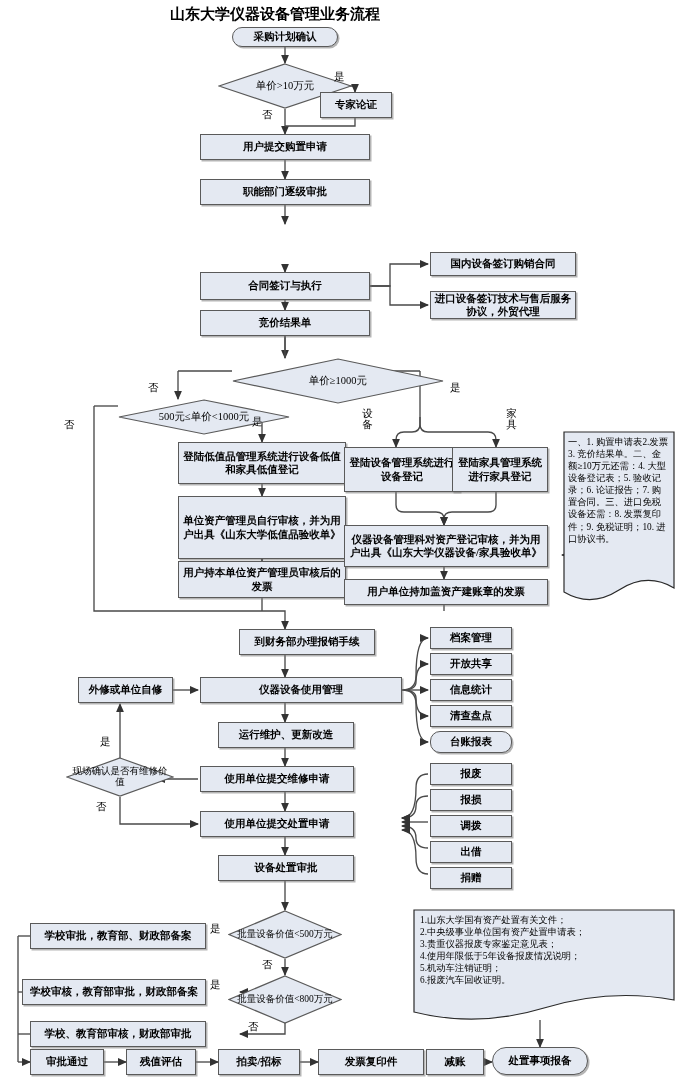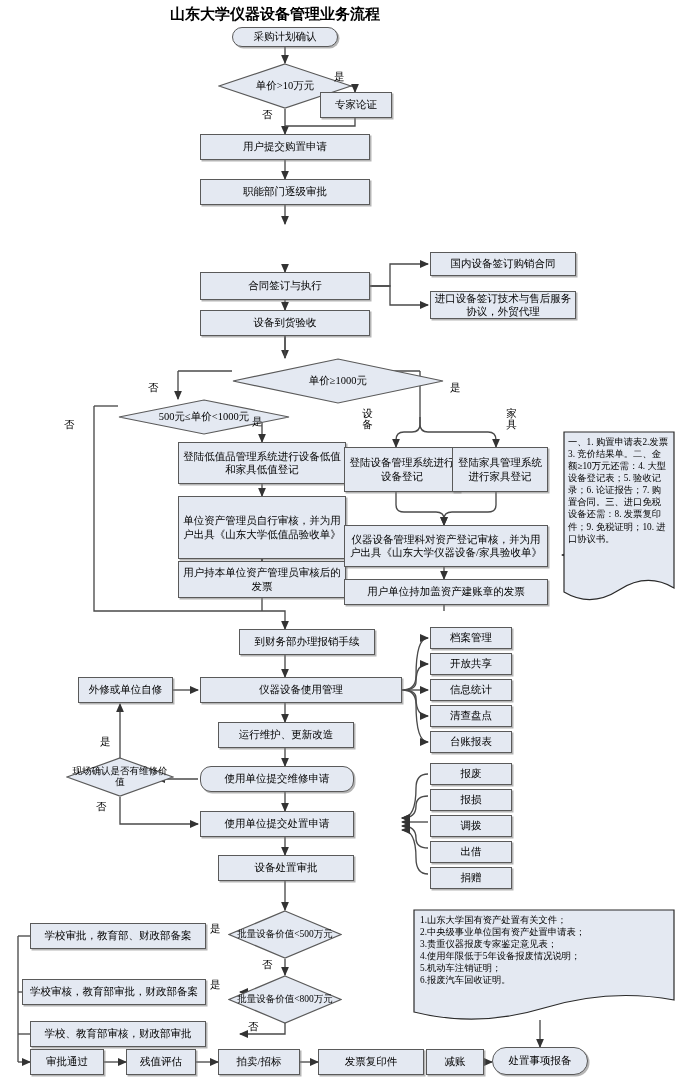--- a/index.html
+++ b/index.html
@@ -2,21 +2,21 @@
 <html><head>
 <meta charset="utf-8">
 <style>
   html,body{margin:0;padding:0;background:#ffffff;}
   body{font-family:"Liberation Serif","DejaVu Serif",serif;}
   #page{position:relative;width:677px;height:1089px;overflow:hidden;background:#fff;}
   #wires{position:absolute;left:0;top:0;width:677px;height:1089px;pointer-events:none;}
   .node{position:absolute;box-sizing:border-box;background:#e4e9f2;border:1px solid #5a5a5a;
         display:flex;align-items:center;justify-content:center;text-align:center;
         font-size:10.5px;line-height:1.25;color:#000;padding:1px 2px;
-        box-shadow:1.5px 1.5px 0 rgba(120,120,120,.55);}
+        box-shadow:1.5px 1.5px 0 rgba(120,120,120,.55);font-weight:bold;}
   .term{border-radius:999px;}
   .dia{position:absolute;box-sizing:border-box;display:flex;align-items:center;
        justify-content:center;text-align:center;font-size:10.5px;line-height:1.2;color:#000;}
   .dia .shp{position:absolute;left:0;top:0;width:100%;height:100%;}
   .dia .txt{position:relative;z-index:2;padding:0 6px;}
   .lbl{position:absolute;font-size:10.5px;color:#000;white-space:nowrap;}
   .vlbl{position:absolute;font-size:10.5px;color:#000;width:11px;line-height:1.05;text-align:center;}
   .note{position:absolute;}
   .note .ntxt{position:absolute;z-index:2;font-size:9.3px;line-height:1.3;color:#000;
               white-space:pre-line;}
@@ -148,21 +148,21 @@
   </div>
   <div class="lbl" style="left:334px;top:70px;">是</div>
   <div class="lbl" style="left:262px;top:108px;">否</div>
 
   <div class="node" style="left:320px;top:92px;width:72px;height:26px;">专家论证</div>
   <div class="node" style="left:200px;top:134px;width:170px;height:26px;">用户提交购置申请</div>
   <div class="node" style="left:200px;top:179px;width:170px;height:26px;">职能部门逐级审批</div>
   <div class="node" style="left:200px;top:272px;width:170px;height:28px;">合同签订与执行</div>
   <div class="node" style="left:430px;top:252px;width:146px;height:24px;">国内设备签订购销合同</div>
   <div class="node" style="left:430px;top:291px;width:146px;height:28px;">进口设备签订技术与售后服务协议，外贸代理</div>
-  <div class="node" style="left:200px;top:310px;width:170px;height:26px;">设备到货验收</div>
+  <div class="node" style="left:200px;top:310px;width:170px;height:26px;">竞价结果单</div>
 
   <div class="dia" style="left:232px;top:358px;width:212px;height:46px;">
     <svg class="shp" viewBox="0 0 212 46" preserveAspectRatio="none">
         <polygon points="106,1 211,23 106,45 1,23" fill="#e4e9f2" stroke="#5a5a5a" stroke-width="1.2"></polygon>
       </svg>
     <span class="txt">单价≥1000元</span>
   </div>
   <div class="lbl" style="left:148px;top:381px;">否</div>
   <div class="lbl" style="left:450px;top:381px;">是</div>
 
@@ -191,39 +191,39 @@
     <svg viewBox="0 0 114 178" preserveAspectRatio="none" style="position:absolute;left:0;top:0;width:100%;height:100%;">
       <path d="M2,2 L112,2 L112,158 Q85,142 57,160 Q29,178 2,162 Z" fill="#e4e9f2" stroke="#2a2a2a" stroke-width="1.2"></path>
     </svg>
     <div class="ntxt" style="left:6px;top:6px;width:102px;">一、1. 购置申请表2.发票3. 竞价结果单。二、金额≥10万元还需：4. 大型设备登记表；5. 验收记录；6. 论证报告；7. 购置合同。三、进口免税设备还需：8. 发票复印件；9. 免税证明；10. 进口协议书。</div>
   </div>
 
   <div class="node" style="left:218px;top:629px;width:136px;height:26px;margin-left:21px;">到财务部办理报销手续</div>
   <div class="node" style="left:200px;top:677px;width:202px;height:26px;">仪器设备使用管理</div>
   <div class="node" style="left:78px;top:677px;width:95px;height:26px;">外修或单位自修</div>
   <div class="node" style="left:218px;top:722px;width:136px;height:26px;">运行维护、更新改造</div>
-  <div class="node" style="left:200px;top:766px;width:154px;height:26px;border-radius:11px;">使用单位提交维修申请</div>
+  <div class="node" style="left:200px;top:766px;width:154px;height:26px;">使用单位提交维修申请</div>
 
   <div class="dia" style="left:66px;top:757px;width:108px;height:40px;">
     <svg class="shp" viewBox="0 0 108 40" preserveAspectRatio="none">
         <polygon points="54,1 107,20 54,39 1,20" fill="#e4e9f2" stroke="#5a5a5a" stroke-width="1.2"></polygon>
       </svg>
     <span class="txt" style="font-size:9.5px;">现场确认是否有维修价值</span>
   </div>
   <div class="lbl" style="left:100px;top:735px;">是</div>
   <div class="lbl" style="left:96px;top:800px;">否</div>
 
   <div class="node" style="left:200px;top:811px;width:154px;height:26px;">使用单位提交处置申请</div>
   <div class="node" style="left:218px;top:855px;width:136px;height:26px;">设备处置审批</div>
 
   <div class="node" style="left:430px;top:627px;width:82px;height:22px;">档案管理</div>
   <div class="node" style="left:430px;top:653px;width:82px;height:22px;">开放共享</div>
   <div class="node" style="left:430px;top:679px;width:82px;height:22px;">信息统计</div>
   <div class="node" style="left:430px;top:705px;width:82px;height:22px;">清查盘点</div>
-  <div class="node" style="left:430px;top:731px;width:82px;height:22px;">台账报表</div>
+  <div class="node" style="left:430px;top:731px;width:82px;height:22px;border-radius:10px;">台账报表</div>
 
   <div class="node" style="left:430px;top:763px;width:82px;height:22px;">报废</div>
   <div class="node" style="left:430px;top:789px;width:82px;height:22px;">报损</div>
   <div class="node" style="left:430px;top:815px;width:82px;height:22px;">调拨</div>
   <div class="node" style="left:430px;top:841px;width:82px;height:22px;">出借</div>
   <div class="node" style="left:430px;top:867px;width:82px;height:22px;">捐赠</div>
 
   <div class="dia" style="left:228px;top:910px;width:114px;height:49px;">
     <svg class="shp" viewBox="0 0 114 49" preserveAspectRatio="none">
         <polygon points="57,1 113,24.5 57,48 1,24.5" fill="#e4e9f2" stroke="#5a5a5a" stroke-width="1.2"></polygon>

